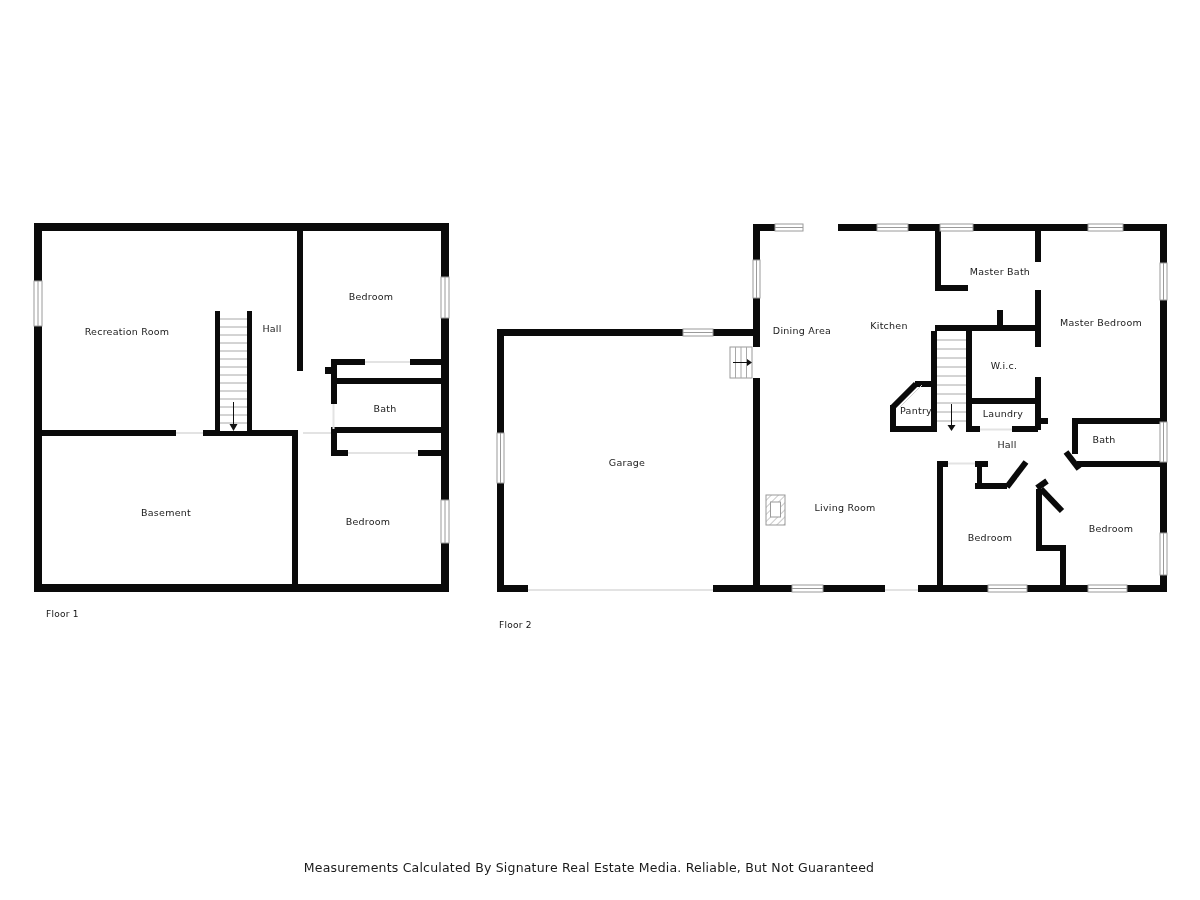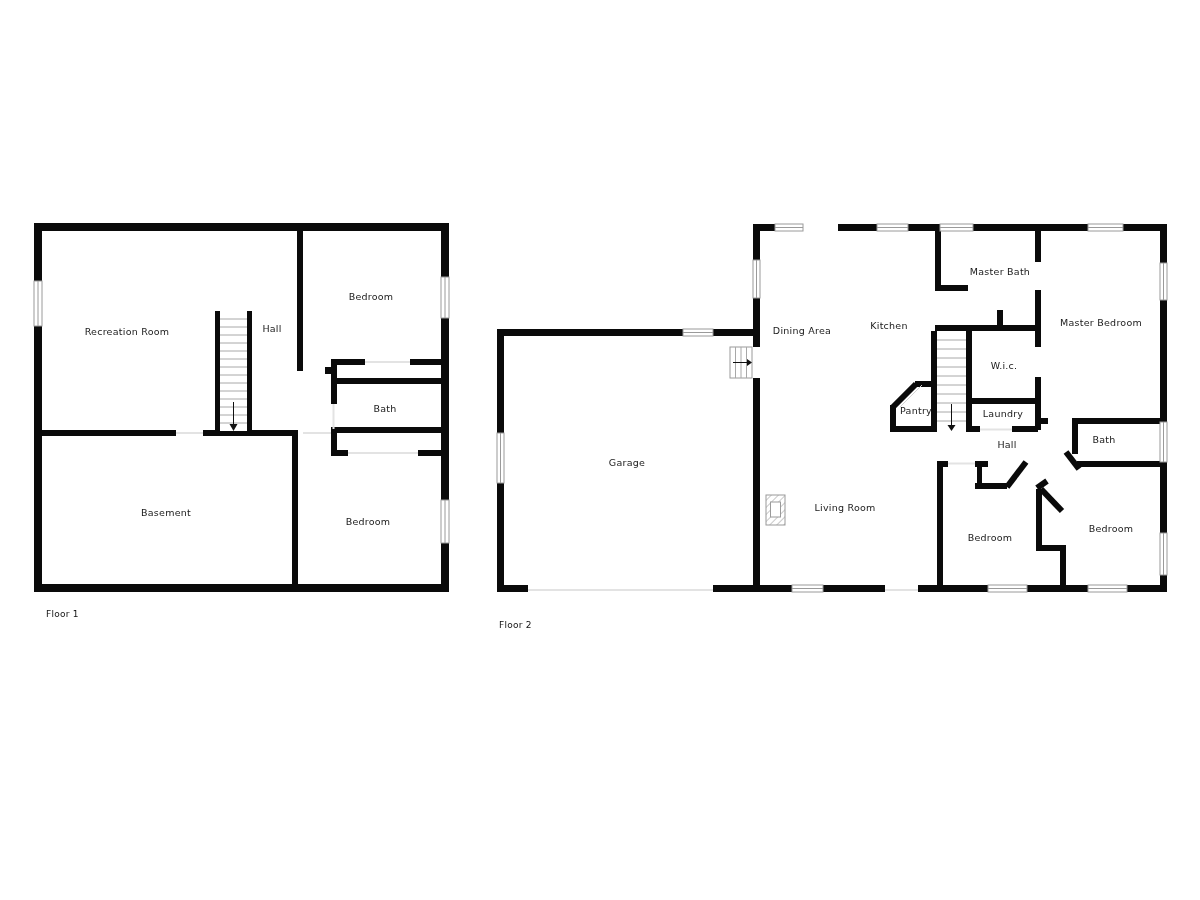--- a/index.html
+++ b/index.html
@@ -292,13 +292,14 @@
       <text x="1104" y="443" text-anchor="middle">Bath</text>
       <text x="627" y="466" text-anchor="middle">Garage</text>
       <text x="845" y="511" text-anchor="middle">Living Room</text>
       <text x="990" y="541" text-anchor="middle">Bedroom</text>
       <text x="1111" y="532" text-anchor="middle">Bedroom</text>
     </g>
     <text class="floorlab" x="499" y="628">Floor 2</text>
   </g>
 </svg>
 
+<div class="footer">Measurements Calculated By Signature Real Estate Media. Reliable, But Not Guaranteed</div>
 </div>
 
 </body></html>

